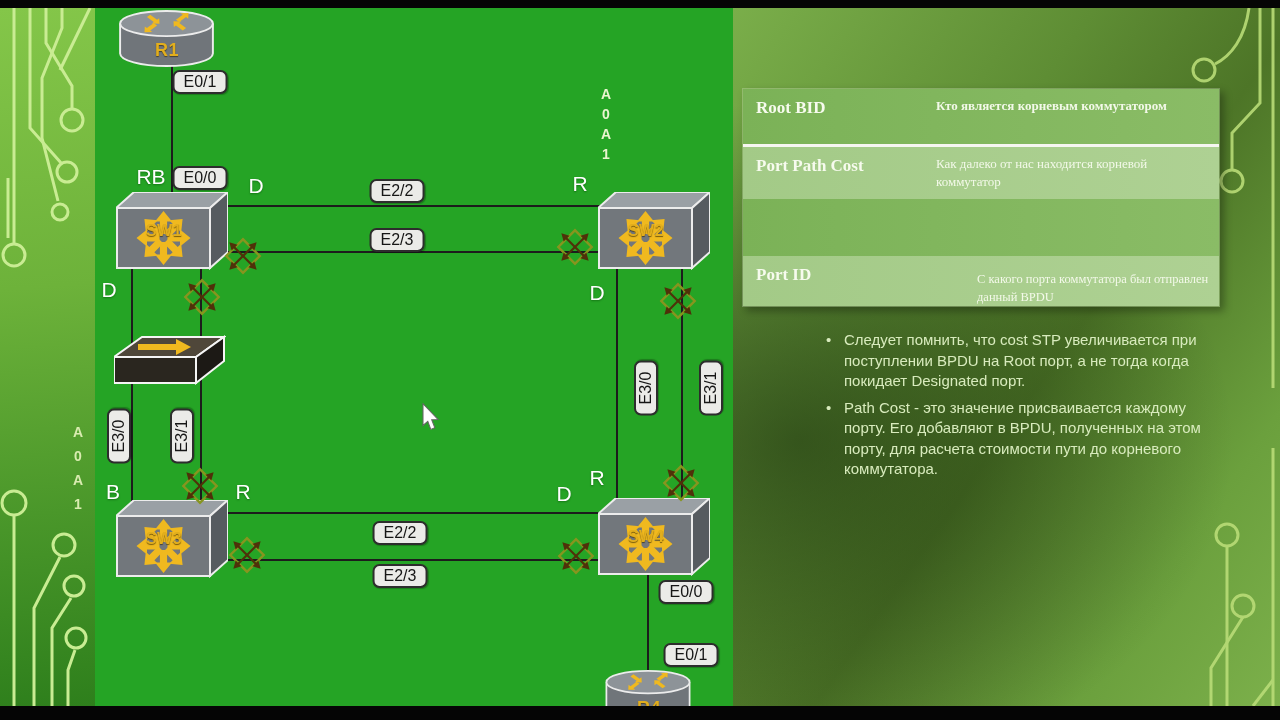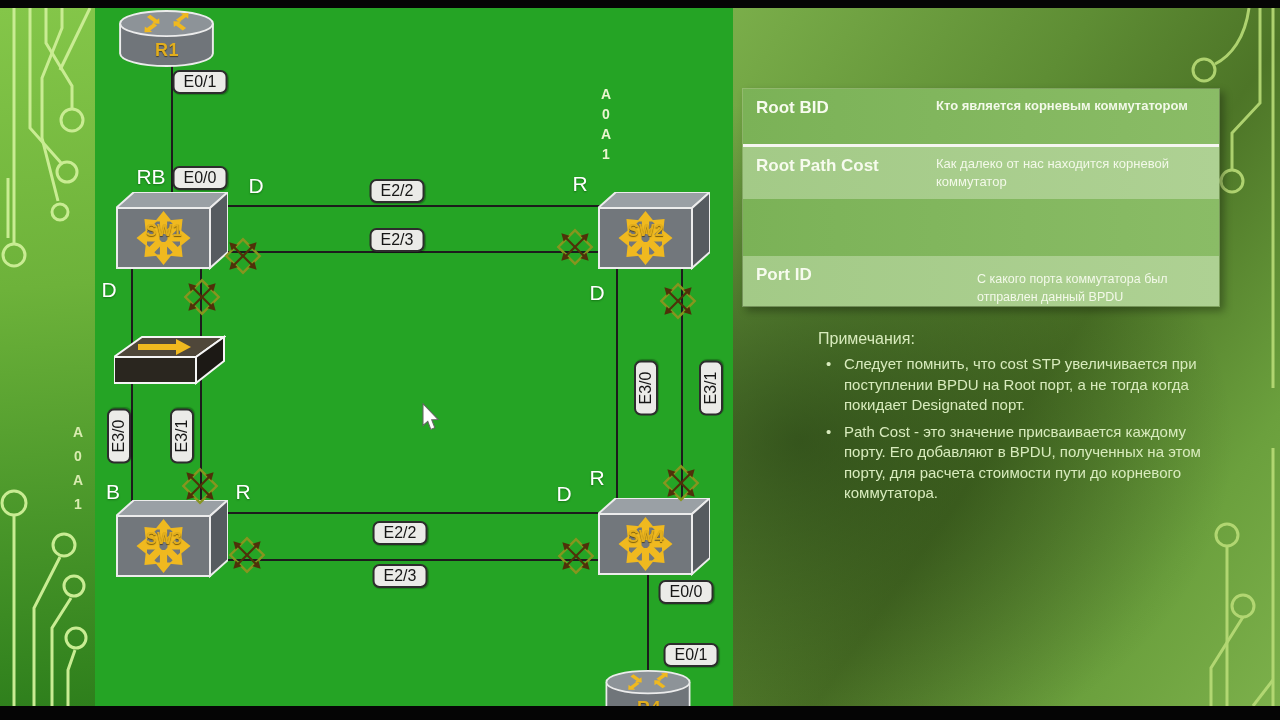--- a/index.html
+++ b/index.html
@@ -36,21 +36,21 @@
   .devlabel.router{font-size:18px;}
   .vtext{z-index:4;white-space:pre-line;text-align:center;color:#eaf5cf;
     font-weight:bold;font-size:14px;line-height:20px;transform:translateX(-50%);}
   .cursor{z-index:25;}
 
   
   .panel-title{left:742px;top:61px;width:476px;text-align:center;color:#edf7de;
     font-size:19px;letter-spacing:0.5px;z-index:5;margin-top:47px;}
   .btable{left:742px;top:88px;width:476px;z-index:5;
     box-shadow:4px 4px 8px rgba(0,0,0,0.32);border:1px solid rgba(255,255,255,0.22);}
-  .trow{display:grid;grid-template-columns:193px 1fr;}
+  .trow{display:grid;grid-template-columns:193px 1fr;font-family:Liberation Serif, serif;}
   .trow-a{background:linear-gradient(90deg,#7bb257,#8abc66);}
   .trow-b{background:linear-gradient(90deg,#a3ca87,#aed193);}
   .tsep{height:3px;background:#f6f6f1;}
   .tfield{padding:9px 6px 0 13px;color:#f7fbee;font-weight:bold;font-size:17px;}
   .tdesc{padding:8px 10px 0 0;color:#f3f9e9;font-size:13px;line-height:1.38;}
   .tdesc.bold{font-weight:bold;}
   .tdesc.small{font-size:12.5px;line-height:1.45;padding-top:14px;}
   .r1{height:55px;} .r2{height:52px;} .r3{height:57px;} .r4{height:50px;gap:41px;}
 
   .notes{left:812px;top:330px;width:398px;z-index:5;color:#d8ebbd;}
@@ -262,33 +262,32 @@
 
   <div class="abs panel-title">Con figuration BPDU</div>
 
   <div class="abs btable">
     <div class="trow trow-a r1">
       <div class="tfield">Root BID</div>
       <div class="tdesc bold">Кто является корневым коммутатором</div>
     </div>
     <div class="tsep"></div>
     <div class="trow trow-b r2">
-      <div class="tfield">Root Path Cost</div>
+      <div class="tfield">Port Path Cost</div>
       <div class="tdesc">Как далеко от нас находится корневой коммутатор</div>
     </div>
     <div class="trow trow-a r3">
     </div>
     <div class="trow trow-b r4">
       <div class="tfield">Port ID</div>
       <div class="tdesc small">С какого порта коммутатора был отправлен данный BPDU</div>
     </div>
   </div>
 
   <div class="abs notes">
-    <div class="notes-title">Примечания:</div>
     <ul>
       <li>Следует помнить, что cost  STP увеличивается при поступлении BPDU на Root порт, а не тогда когда покидает Designated порт.</li>
       <li>Path Cost - это значение присваивается каждому порту. Его добавляют в BPDU, полученных на этом порту, для расчета стоимости пути до корневого коммутатора.</li>
     </ul>
   </div>
 
   <svg class="abs cursor" style="left:421px;top:403px" width="22" height="30" viewBox="0 0 14 20">
     <path d="M1,0.5 L1,15 L4.2,12.2 L6.2,17.6 L8.9,16.5 L6.8,11.2 L11,11 Z" fill="#ffffff" stroke="#666" stroke-width="0.7"></path>
   </svg>
 

